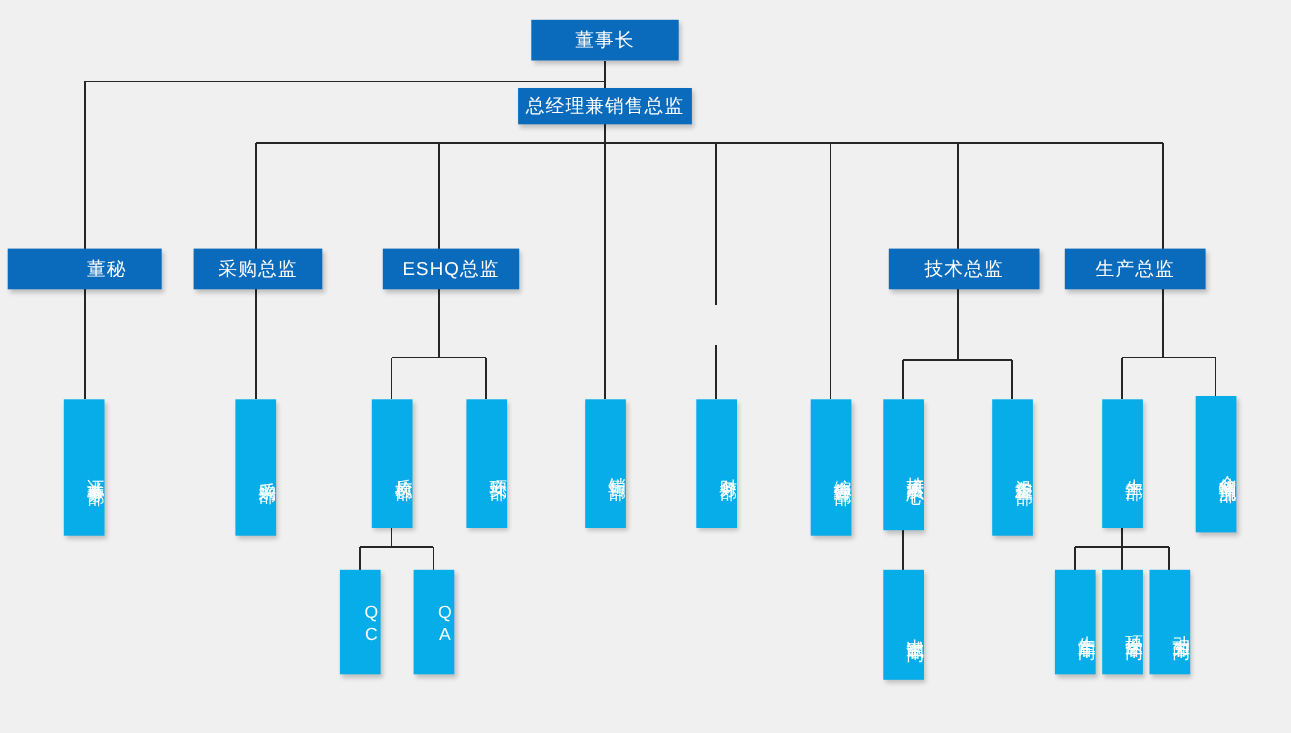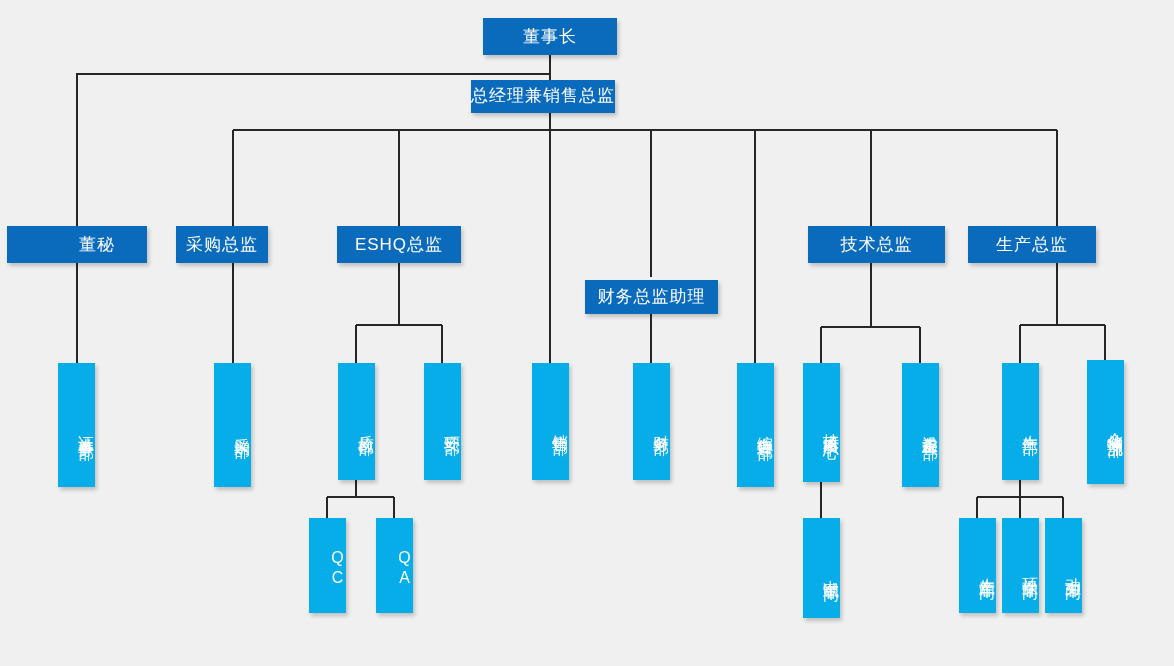--- a/index.html
+++ b/index.html
@@ -107,26 +107,25 @@
       <path d="M1020,480 L1020,497"></path>
       <path d="M977,497 L1063,497"></path>
       <path d="M977,497 L977,518"></path>
       <path d="M1020,497 L1020,518"></path>
       <path d="M1063,497 L1063,518"></path>
     </g>
   </svg>
 
   <div class="node exec" style="left:483px; top:18px; width:134px; height:37px;">董事长</div>
 
-  <div class="node exec" style="left:471px; top:80px; width:144px; height:33px;font-family:Liberation Mono, monospace;">总经理兼销售总监</div>
+  <div class="node exec" style="left:471px; top:80px; width:158px; height:33px;">总经理兼销售总监</div>
 
   <div class="node exec" style="left:7px; top:226px; width:140px; height:37px;padding-left:40px;">董秘</div>
-  <div class="node exec" style="left:176px; top:226px; width:92px; height:37px;">采购总监</div>
-  <div class="node exec" style="left:337px; top:226px; width:124px; height:37px;">ESHQ总监</div>
-  <div class="node exec" style="left:585px; top:280px; width:133px; height:34px;">财务总监助理</div>
+  <div class="node exec" style="left:176px; top:226px; width:117px; height:37px;">采购总监</div>
+  <div class="node exec" style="left:348px; top:226px; width:124px; height:37px;">ESHQ总监</div>
   <div class="node exec" style="left:808px; top:226px; width:137px; height:37px;">技术总监</div>
   <div class="node exec" style="left:968px; top:226px; width:128px; height:37px;">生产总监</div>
 
   <div class="node dept" style="left:58px; top:363px; width:37px; height:124px;">证券事务部</div>
   <div class="node dept" style="left:214px; top:363px; width:37px; height:124px;">采购部</div>
   <div class="node dept" style="left:338px; top:363px; width:37px; height:117px;">质检部</div>
   <div class="node dept" style="left:424px; top:363px; width:37px; height:117px;">安环部</div>
   <div class="node dept" style="left:532px; top:363px; width:37px; height:117px;">销售部</div>
   <div class="node dept" style="left:633px; top:363px; width:37px; height:117px;">财务部</div>
   <div class="node dept" style="left:737px; top:363px; width:37px; height:124px;">综合管理部</div>

